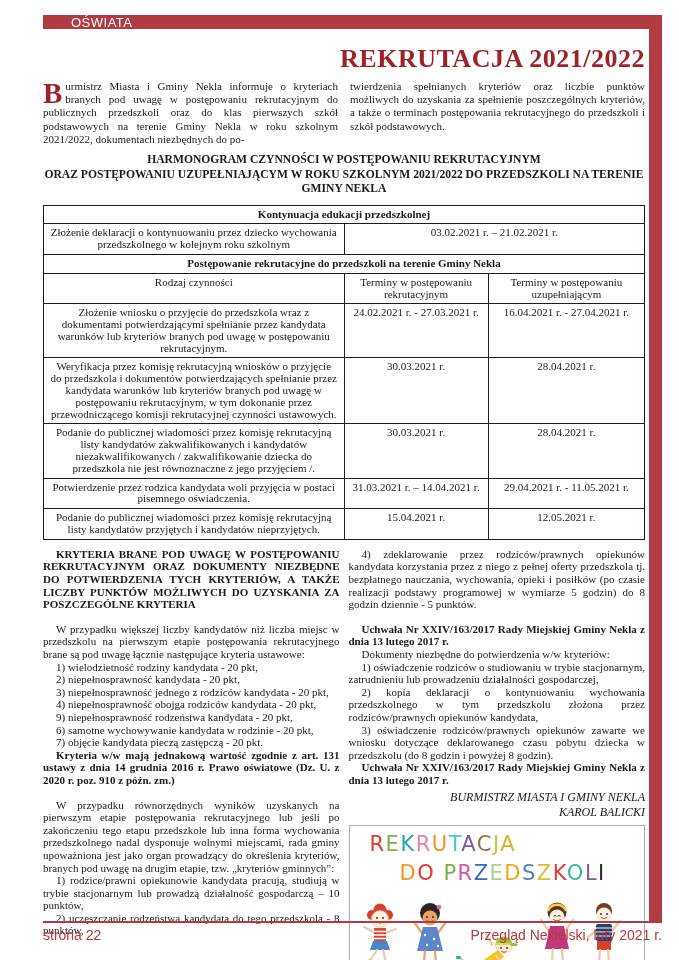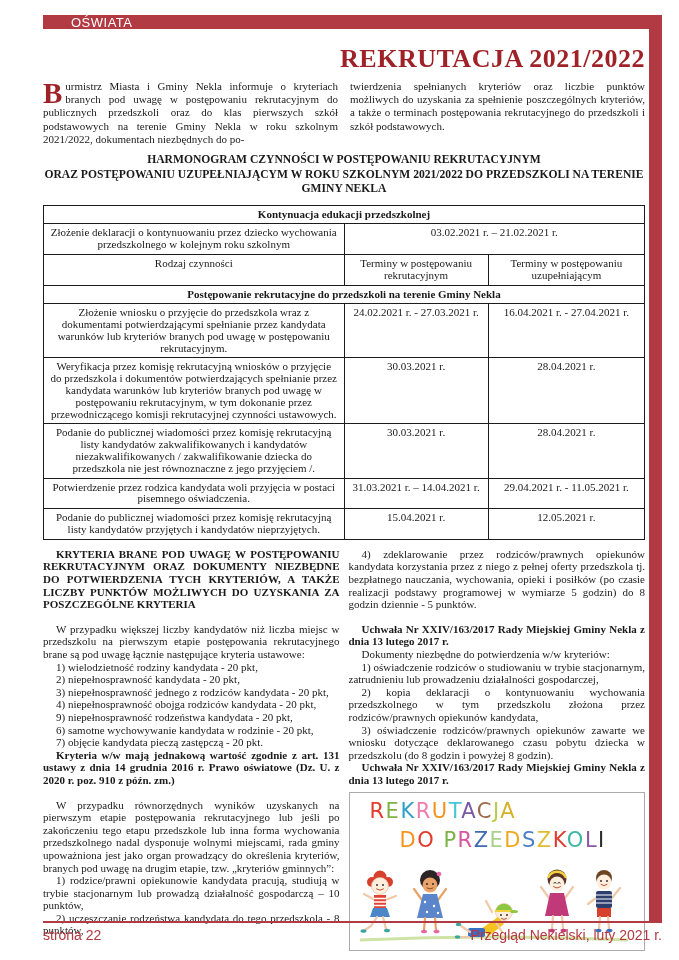--- a/index.html
+++ b/index.html
@@ -104,26 +104,26 @@
       </colgroup>
     <tbody>
         <tr>
           <td class="sect" colspan="3">Kontynuacja edukacji przedszkolnej</td>
         </tr>
         <tr>
           <td>Złożenie deklaracji o kontynuowaniu przez dziecko wychowania przedszkolnego w kolejnym roku szkolnym</td>
           <td colspan="2">03.02.2021 r. – 21.02.2021 r.</td>
         </tr>
         <tr>
+          <td class="sect" colspan="3">Postępowanie rekrutacyjne do przedszkoli na terenie Gminy Nekla</td>
+        </tr>
+        <tr>
           <td>Rodzaj czynności</td>
           <td>Terminy w postępowaniu rekrutacyjnym</td>
           <td>Terminy w postępowaniu uzupełniającym</td>
-        </tr>
-        <tr>
-          <td class="sect" colspan="3">Postępowanie rekrutacyjne do przedszkoli na terenie Gminy Nekla</td>
         </tr>
         <tr>
           <td>Złożenie wniosku o przyjęcie do przedszkola wraz z dokumentami potwierdzającymi spełnianie przez kandydata warunków lub kryteriów branych pod uwagę w postępowaniu rekrutacyjnym.</td>
           <td>24.02.2021 r. - 27.03.2021 r.</td>
           <td>16.04.2021 r. - 27.04.2021 r.</td>
         </tr>
         <tr>
           <td>Weryfikacja przez komisję rekrutacyjną wniosków o przyjęcie do przedszkola i dokumentów potwierdzających spełnianie przez kandydata warunków lub kryteriów branych pod uwagę w postępowaniu rekrutacyjnym, w tym dokonanie przez przewodniczącego komisji rekrutacyjnej czynności ustawowych.</td>
           <td>30.03.2021 r.</td>
           <td>28.04.2021 r.</td>
@@ -173,20 +173,24 @@
       <p>4) zdeklarowanie przez rodziców/prawnych opiekunów kandydata korzystania przez z niego z pełnej oferty przedszkola tj. bezpłatnego nauczania, wychowania, opieki i posiłków (po czasie realizacji podstawy programowej w wymiarze 5 godzin) do 8 godzin dziennie - 5 punktów.</p>
       <div class="gap"></div>
       <p class="bold">Uchwała Nr XXIV/163/2017 Rady Miejskiej Gminy Nekla z dnia 13 lutego 2017 r.</p>
       <p>Dokumenty niezbędne do potwierdzenia w/w kryteriów:</p>
       <div class="blist">
           <div>1) oświadczenie rodziców o studiowaniu w trybie stacjonarnym, zatrudnieniu lub prowadzeniu działalności gospodarczej,</div>
           <div>2) kopia deklaracji o kontynuowaniu wychowania przedszkolnego w tym przedszkolu złożona przez rodziców/prawnych opiekunów kandydata,</div>
           <div>3) oświadczenie rodziców/prawnych opiekunów zawarte we wniosku dotyczące deklarowanego czasu pobytu dziecka w przedszkolu (do 8 godzin i powyżej 8 godzin).</div>
         </div>
       <p class="bold">Uchwała Nr XXIV/163/2017 Rady Miejskiej Gminy Nekla z dnia 13 lutego 2017 r.</p>
+      <div class="signature">
+        <div>BURMISTRZ MIASTA I GMINY NEKLA</div>
+        <div>KAROL BALICKI</div>
+      </div>
 
       <div class="poster">
         <div class="poster-line l1"><span style="color: rgb(226, 59, 46);">R</span><span style="color: rgb(125, 179, 68);">E</span><span style="color: rgb(47, 159, 198);">K</span><span style="color: rgb(239, 127, 168);">R</span><span style="color: rgb(246, 146, 30);">U</span><span style="color: rgb(69, 197, 214);">T</span><span style="color: rgb(122, 88, 165);">A</span><span style="color: rgb(155, 106, 73);">C</span><span style="color: rgb(183, 204, 78);">J</span><span style="color: rgb(214, 179, 43);">A</span></div>
         <div class="poster-line l2"><span style="color: rgb(246, 146, 30);">D</span><span style="color: rgb(226, 59, 46);">O</span><span style="color: rgb(0, 0, 0);">&nbsp;</span><span style="color: rgb(125, 179, 68);">P</span><span style="color: rgb(216, 84, 159);">R</span><span style="color: rgb(63, 106, 180);">Z</span><span style="color: rgb(169, 209, 142);">E</span><span style="color: rgb(240, 167, 30);">D</span><span style="color: rgb(74, 127, 193);">S</span><span style="color: rgb(224, 189, 48);">Z</span><span style="color: rgb(226, 59, 46);">K</span><span style="color: rgb(63, 181, 165);">O</span><span style="color: rgb(138, 88, 165);">L</span><span style="color: rgb(43, 43, 43);">I</span></div>
         <svg class="kids" viewBox="0 0 284 88">
           <path d="M8 80 Q142 74 276 80" stroke="#cfe3a6" stroke-width="3" fill="none"></path>
 
           <g stroke-linecap="round">
             <circle cx="20" cy="22" r="5" fill="#d6402c"></circle>
               <circle cx="28" cy="17" r="6.5" fill="#d6402c"></circle>

